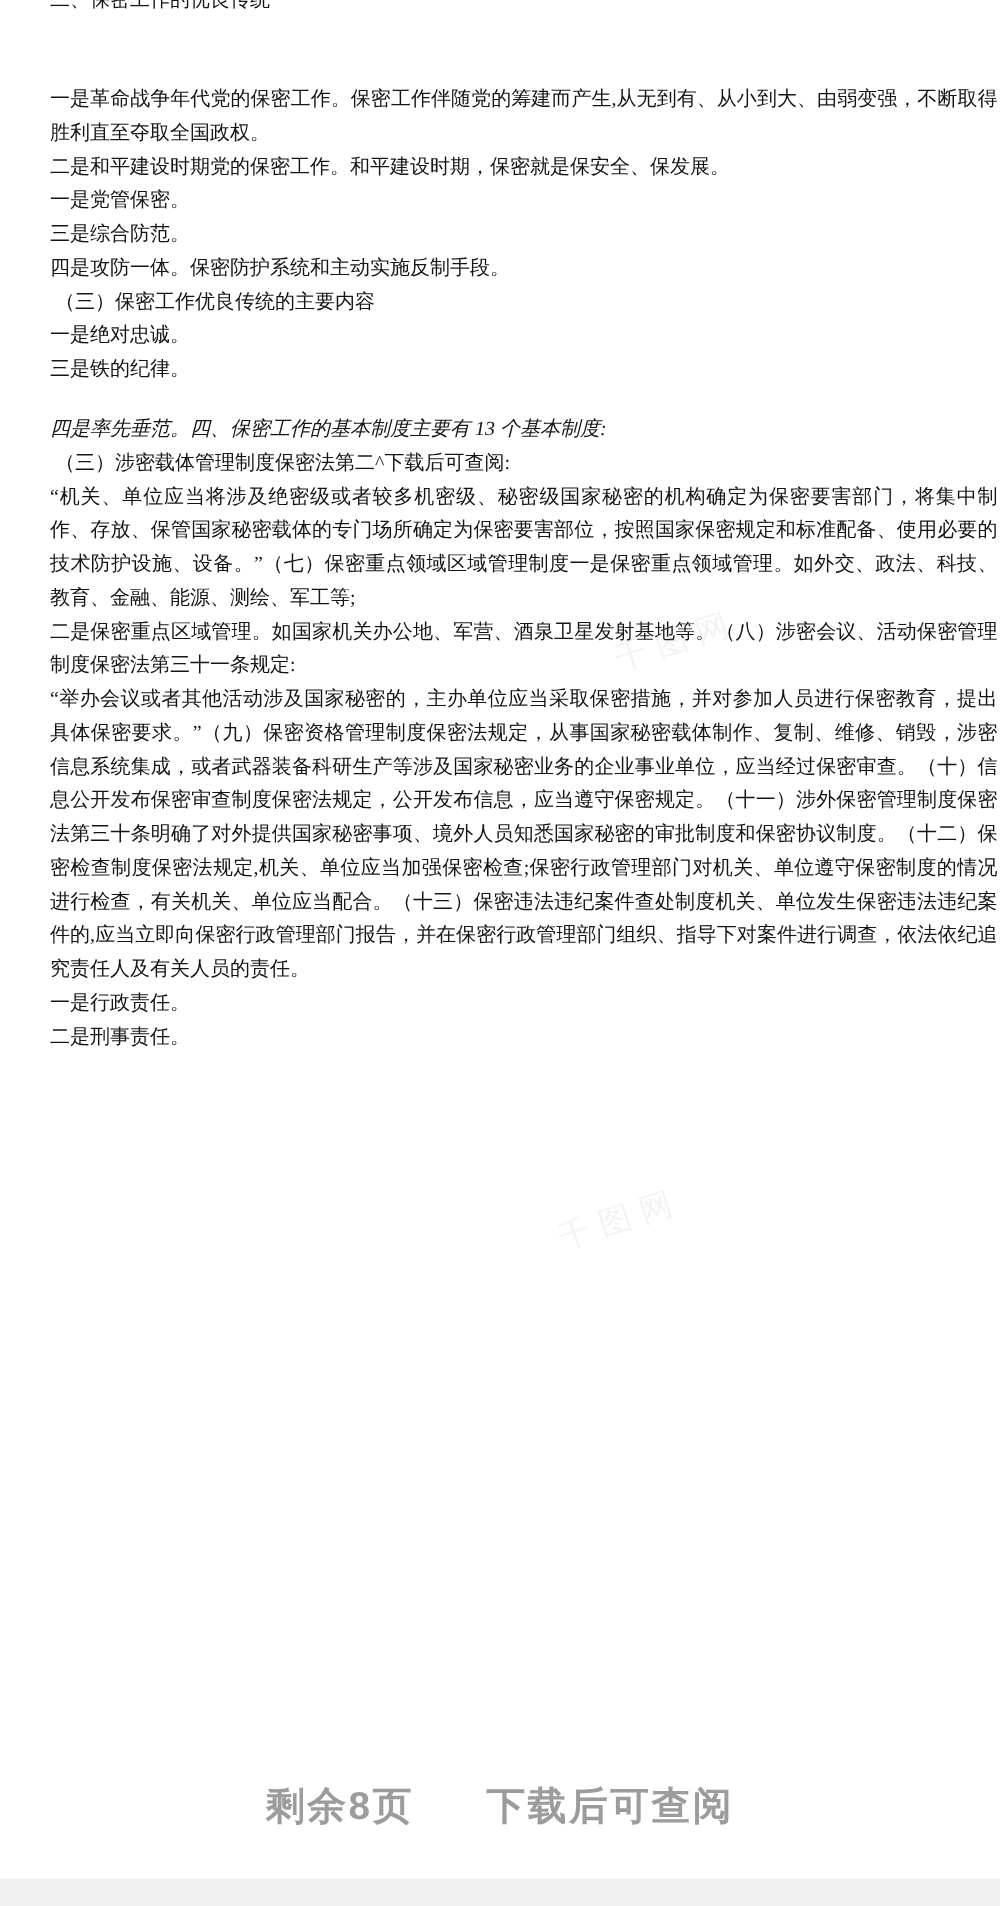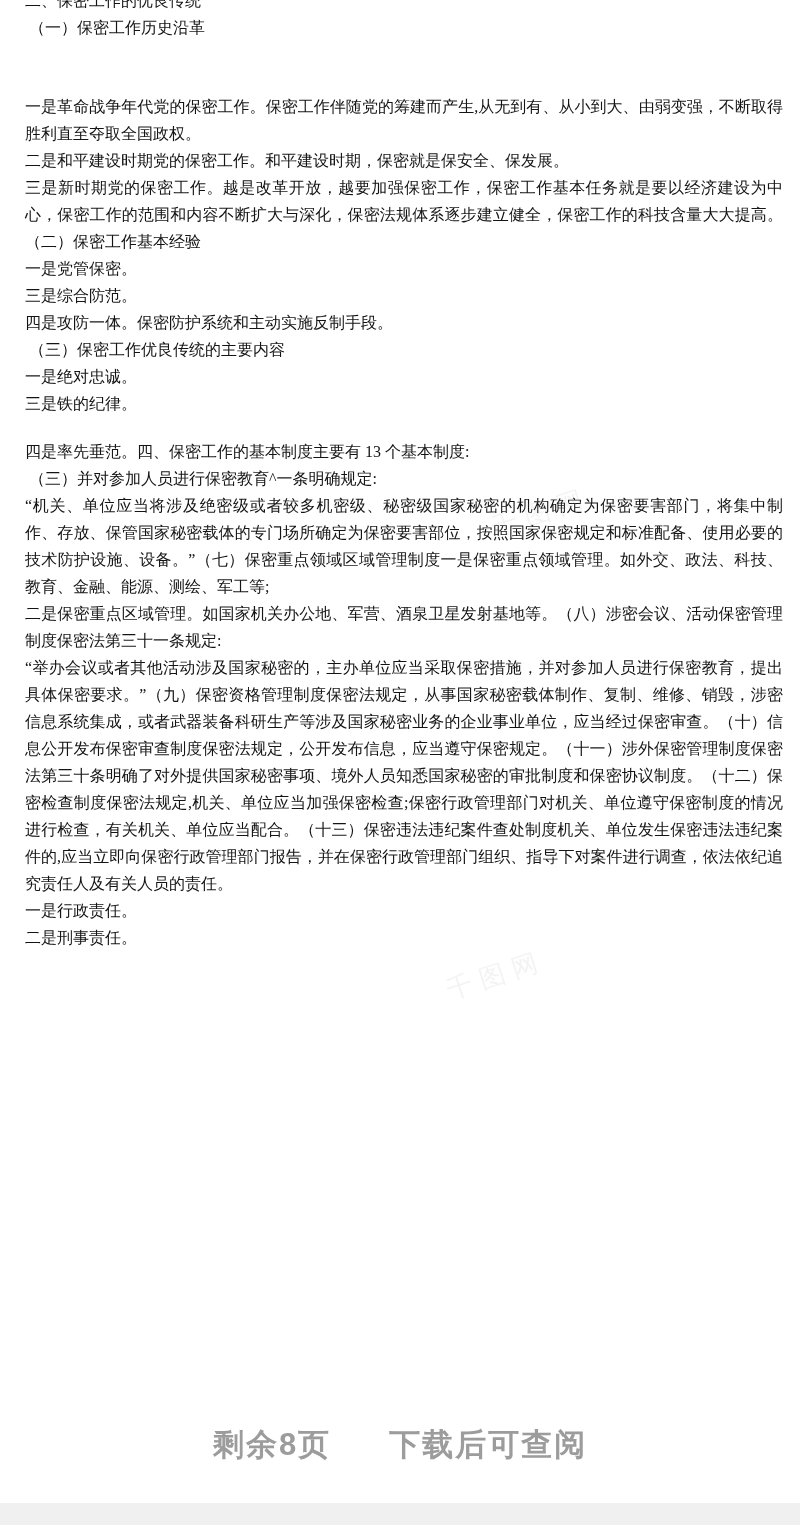--- a/index.html
+++ b/index.html
@@ -9,41 +9,42 @@
   body {
     width: 800px;
     height: 1525px;
     background: #ffffff;
     overflow: hidden;
     position: relative;
     font-family: "Liberation Serif", "DejaVu Serif", serif;
   }
   .doc-content {
     position: absolute;
-    left: 25px;
+    left: 40px;
     top: 0;
     width: 758px;
     color: #141414;
     font-size: 16px;
     line-height: 27px;
     text-align: justify;
   }
   .doc-content p {
     margin: 0;
     word-break: break-all;
     white-space: pre-wrap;
   }
   .cut-top {
     margin-top: -13px !important;
   }
   .gap-xl {
     margin-top: 52px !important;
   }
   .gap-md {
     margin-top: 21px !important;
+    font-style: italic;
   }
   .watermark {
     position: absolute;
     color: #b0b0b0;
     opacity: 0.14;
     font-size: 26px;
     letter-spacing: 8px;
     transform: rotate(-18deg);
     pointer-events: none;
     font-family: "Liberation Sans", "DejaVu Sans", sans-serif;
@@ -71,32 +72,30 @@
     width: 800px;
     height: 22px;
     background: #f0f0f0;
   }
 </style>
 </head>
 <body>
 
 <div class="doc-content">
   <p class="cut-top">二、保密工作的优良传统</p>
-  <p> （一）保密工作历史沿革</p>
   <p class="gap-xl">一是革命战争年代党的保密工作。保密工作伴随党的筹建而产生,从无到有、从小到大、由弱变强，不断取得胜利直至夺取全国政权。</p>
   <p>二是和平建设时期党的保密工作。和平建设时期，保密就是保安全、保发展。</p>
-  <p>三是新时期党的保密工作。越是改革开放，越要加强保密工作，保密工作基本任务就是要以经济建设为中心，保密工作的范围和内容不断扩大与深化，保密法规体系逐步建立健全，保密工作的科技含量大大提高。（二）保密工作基本经验</p>
   <p>一是党管保密。</p>
   <p>三是综合防范。</p>
   <p>四是攻防一体。保密防护系统和主动实施反制手段。</p>
   <p> （三）保密工作优良传统的主要内容</p>
   <p>一是绝对忠诚。</p>
   <p>三是铁的纪律。</p>
   <p class="gap-md">四是率先垂范。四、保密工作的基本制度主要有 13 个基本制度:</p>
-  <p> （三）并对参加人员进行保密教育^一条明确规定:</p>
+  <p> （三）涉密载体管理制度保密法第二^下载后可查阅:</p>
   <p>“机关、单位应当将涉及绝密级或者较多机密级、秘密级国家秘密的机构确定为保密要害部门，将集中制作、存放、保管国家秘密载体的专门场所确定为保密要害部位，按照国家保密规定和标准配备、使用必要的技术防护设施、设备。”（七）保密重点领域区域管理制度一是保密重点领域管理。如外交、政法、科技、教育、金融、能源、测绘、军工等;</p>
   <p>二是保密重点区域管理。如国家机关办公地、军营、酒泉卫星发射基地等。（八）涉密会议、活动保密管理制度保密法第三十一条规定:</p>
   <p>“举办会议或者其他活动涉及国家秘密的，主办单位应当采取保密措施，并对参加人员进行保密教育，提出具体保密要求。”（九）保密资格管理制度保密法规定，从事国家秘密载体制作、复制、维修、销毁，涉密信息系统集成，或者武器装备科研生产等涉及国家秘密业务的企业事业单位，应当经过保密审查。（十）信息公开发布保密审查制度保密法规定，公开发布信息，应当遵守保密规定。（十一）涉外保密管理制度保密法第三十条明确了对外提供国家秘密事项、境外人员知悉国家秘密的审批制度和保密协议制度。（十二）保密检查制度保密法规定,机关、单位应当加强保密检查;保密行政管理部门对机关、单位遵守保密制度的情况进行检查，有关机关、单位应当配合。（十三）保密违法违纪案件查处制度机关、单位发生保密违法违纪案件的,应当立即向保密行政管理部门报告，并在保密行政管理部门组织、指导下对案件进行调查，依法依纪追究责任人及有关人员的责任。</p>
   <p>一是行政责任。</p>
   <p>二是刑事责任。</p>
 </div>
 
 <div class="watermark wm-1">千图网</div>
 <div class="watermark wm-2">千图网</div>
 

